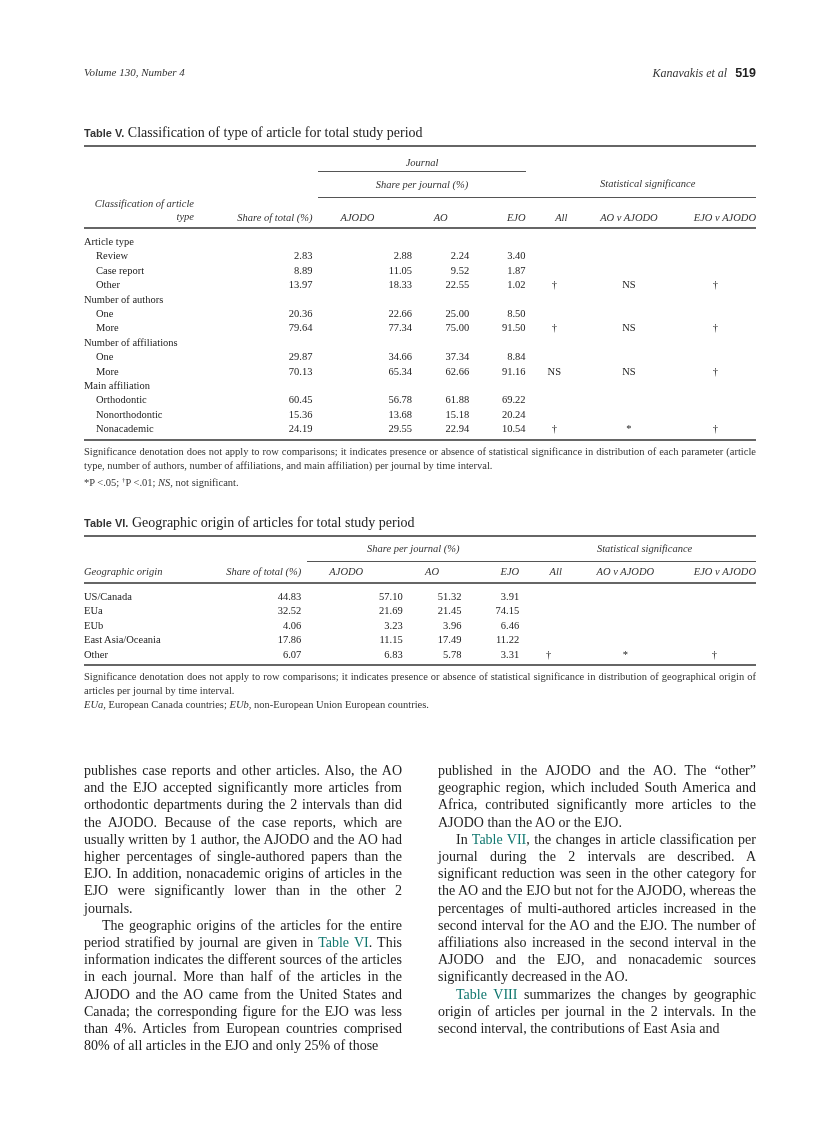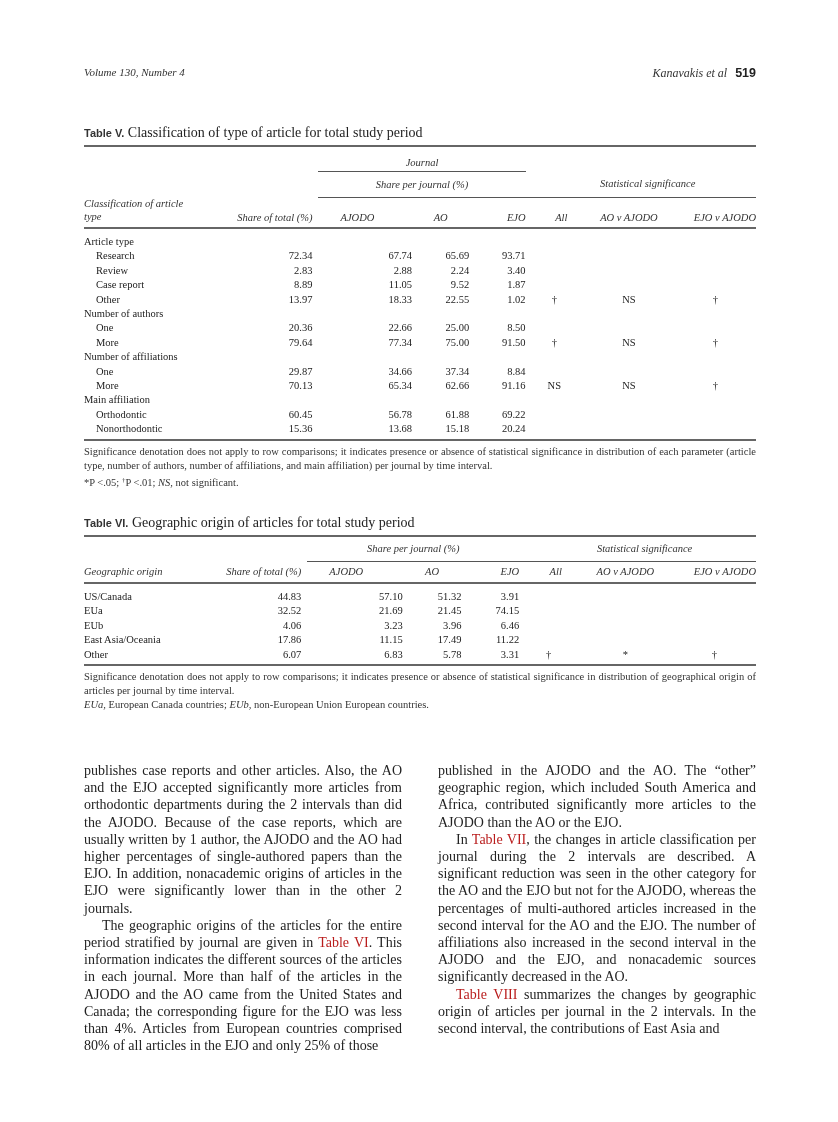--- a/index.html
+++ b/index.html
@@ -34,21 +34,21 @@
 
   .notes { font-size: 10.5px; line-height: 14px; color: #333; margin-top: 4px; text-align: justify; }
   .notes p { margin: 0; }
 
   .body-cols { position: absolute; top: 762px; left: 84px; width: 672px; }
   .col { position: absolute; top: 0; width: 318px; font-size: 14px; line-height: 17.2px; color: #222; text-align: justify; }
   .col.left { left: 0; }
   .col.right { left: 354px; }
   .col p { margin: 0; }
   .col p.indent { text-indent: 18px; }
-  .xref { color: #b91c1c; }
+  .xref { color: #0f766e; }
   sup { font-size: 7px; vertical-align: 4px; }
 </style>
 </head>
 <body>
 
 <div class="running-head">
   <div class="rh-left">Volume 130, Number 4</div>
   <div class="rh-right">
     <span class="author">Kanavakis et al</span><span class="page">519</span>
   </div>
@@ -68,51 +68,41 @@
         <th colspan="3" style="vertical-align:bottom; padding-bottom:3px; border-bottom:1px solid #555;">Journal</th>
         <th colspan="3"></th>
       </tr>
       <tr style="height:26px;">
         <th class="c0"></th>
           <th class="c1"></th>
         <th colspan="3" style="vertical-align:middle; border-bottom:1px solid #555;">Share per journal (%)</th>
         <th colspan="3" style="vertical-align:middle; border-bottom:1px solid #555; padding-left:14px;">Statistical significance</th>
       </tr>
       <tr style="height:22px;">
-        <th class="c0" style="text-align:left; line-height:13px; vertical-align:bottom; padding-bottom:4px; position:relative;">
+        <th class="c0" style="text-align:right; line-height:13px; vertical-align:bottom; padding-bottom:4px; position:relative;">
             <span style="position:relative; top:-0px; display:block; width:110px;">Classification of article type</span>
           </th>
         <th class="c1" style="vertical-align:bottom; padding-bottom:4px;">Share of total (%)</th>
         <th class="c2" style="text-align:left; padding-left:22px; vertical-align:bottom; padding-bottom:4px;">AJODO</th>
         <th class="c3" style="text-align:center; vertical-align:bottom; padding-bottom:4px;">AO</th>
         <th class="c4" style="vertical-align:bottom; padding-bottom:4px;">EJO</th>
         <th class="c5" style="vertical-align:bottom; padding-bottom:4px; padding-left:14px;">All</th>
         <th class="c6" style="vertical-align:bottom; padding-bottom:4px;">AO v AJODO</th>
         <th class="c7" style="text-align:right; vertical-align:bottom; padding-bottom:4px;">EJO v AJODO</th>
       </tr>
       <tr>
           <th colspan="8" style="border-top:2px solid #666; height:6px;"></th>
         </tr>
     </thead>
     <tbody>
 
       <tr>
           <td class="c0 grp" colspan="8">Article type</td>
         </tr>
       <tr>
-        <td class="c0 sub">Research</td>
-        <td class="c1">72.34</td>
-        <td class="c2">67.74</td>
-        <td class="c3">65.69</td>
-        <td class="c4">93.71</td>
-        <td class="c5"></td>
-        <td class="c6"></td>
-        <td class="c7"></td>
-      </tr>
-      <tr>
         <td class="c0 sub">Review</td>
         <td class="c1">2.83</td>
         <td class="c2">2.88</td>
         <td class="c3">2.24</td>
         <td class="c4">3.40</td>
         <td class="c5"></td>
         <td class="c6"></td>
         <td class="c7"></td>
       </tr>
       <tr>
@@ -199,20 +189,30 @@
       </tr>
       <tr>
         <td class="c0 sub">Nonorthodontic</td>
         <td class="c1">15.36</td>
         <td class="c2">13.68</td>
         <td class="c3">15.18</td>
         <td class="c4">20.24</td>
         <td class="c5"></td>
         <td class="c6"></td>
         <td class="c7"></td>
+      </tr>
+      <tr>
+        <td class="c0 sub">Nonacademic</td>
+        <td class="c1">24.19</td>
+        <td class="c2">29.55</td>
+        <td class="c3">22.94</td>
+        <td class="c4">10.54</td>
+        <td class="c5">†</td>
+        <td class="c6">*</td>
+        <td class="c7">†</td>
       </tr>
     </tbody>
   </table>
   <div class="rule-thick" style="margin-top:2px;"></div>
   <div class="notes">
     <p>Significance denotation does not apply to row comparisons; it indicates presence or absence of statistical significance in distribution of each parameter (article type, number of authors, number of affiliations, and main affiliation) per journal by time interval.</p>
     <p><span>*P &lt;.05; </span><sup>†</sup><span>P &lt;.01; </span><i>NS,</i><span> not significant.</span></p>
   </div>
 </div>
 

